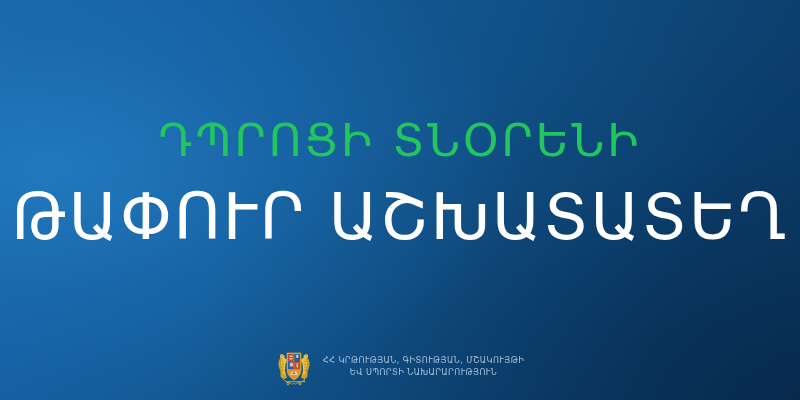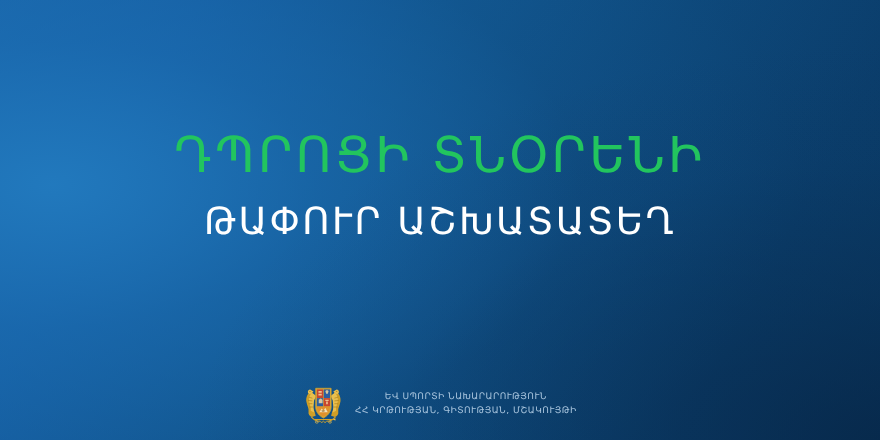--- a/index.html
+++ b/index.html
@@ -73,21 +73,21 @@
     font-size: 45px;
     font-weight: 400;
     letter-spacing: 3.0px;
     white-space: nowrap;
   }
 
   .headline-line-2 {
     display: block;
     margin-top: 22px;
     color: #ffffff;
-    font-size: 34px;
+    font-size: 64px;
     font-weight: 400;
     letter-spacing: 2.2px;
     white-space: nowrap;
   }
 
   
   .footer {
     position: absolute;
     left: 0;
     right: 0;
@@ -181,20 +181,20 @@
         <path d="M14 66 C18 71 24 74 30 74" stroke="#cf9f27" stroke-width="2" fill="none"></path>
         <path d="M58 66 C54 71 48 74 42 74" stroke="#cf9f27" stroke-width="2" fill="none"></path>
 
         <ellipse cx="24" cy="75.5" rx="2.6" ry="1.9" fill="none" stroke="#e8bf4e" stroke-width="1.3"></ellipse>
         <ellipse cx="48" cy="75.5" rx="2.6" ry="1.9" fill="none" stroke="#e8bf4e" stroke-width="1.3"></ellipse>
 
         <path d="M30 73 l3 4 l3 -4 l3 4 l3 -4" stroke="#d2a32b" stroke-width="1.4" fill="none"></path>
       </svg>
 
       <div class="ministry-text">
+        <span class="ministry-line">ՀՀ ԿՐԹՈՒԹՅԱՆ, ԳԻՏՈՒԹՅԱՆ, ՄՇԱԿՈՒՅԹԻ</span>
         <span class="ministry-line">ԵՎ ՍՊՈՐՏԻ ՆԱԽԱՐԱՐՈՒԹՅՈՒՆ</span>
-        <span class="ministry-line">ՀՀ ԿՐԹՈՒԹՅԱՆ, ԳԻՏՈՒԹՅԱՆ, ՄՇԱԿՈՒՅԹԻ</span>
       </div>
 
     </div>
 
   </div>
 </div>
 
 </body></html>

